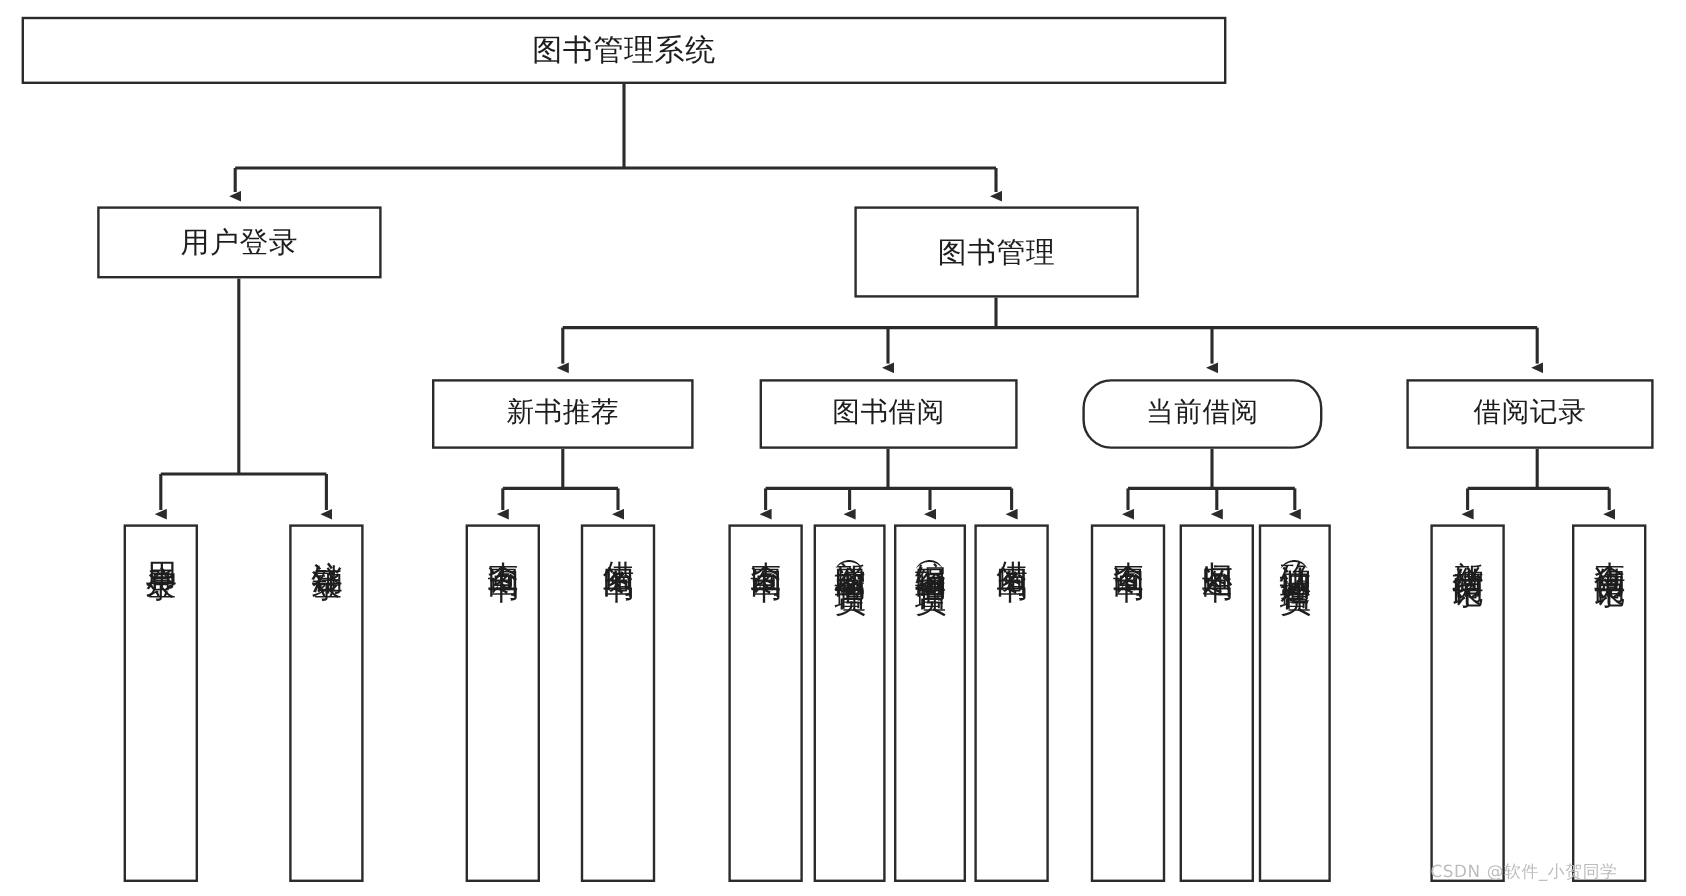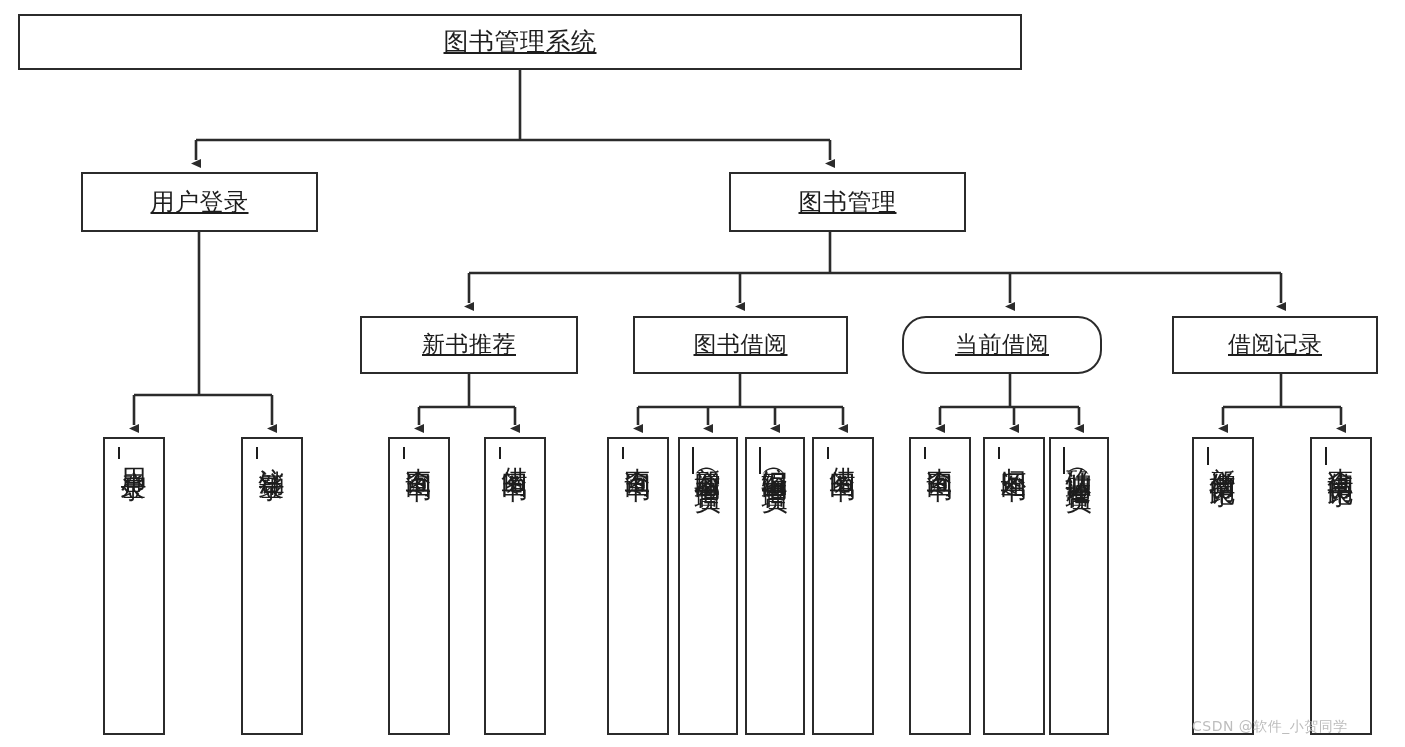--- a/index.html
+++ b/index.html
@@ -26,21 +26,20 @@
   }
   .node-box {
     position: absolute;
     box-sizing: border-box;
     border: 2px solid #2b2b2b;
     background: #ffffff;
     display: flex;
     align-items: center;
     justify-content: center;
     color: #1d1d1d;
-    text-decoration: underline;
   }
   .node-label {
     text-align: center;
     line-height: 1.18;
     letter-spacing: 0.5px;
     white-space: pre;
   }
   .node-root .node-label {
     font-size: 25px;
   }
@@ -125,21 +124,21 @@
     </g>
   </svg>
 
   <div class="node-box node-root" style="left: 18px; top: 14px; width: 1004px; height: 56px;">
     <span class="node-label">图书管理系统</span>
   </div>
 
   <div class="node-box node-l1" style="left: 81px; top: 172px; width: 237px; height: 60px;">
     <span class="node-label">用户登录</span>
   </div>
-  <div class="node-box node-l1" style="left: 729px; top: 172px; width: 237px; height: 60px;">
+  <div class="node-box node-l1" style="left: 712px; top: 172px; width: 237px; height: 76px;">
     <span class="node-label">图书管理</span>
   </div>
 
   <div class="node-box node-l2" style="left: 633px; top: 316px; width: 215px; height: 58px;">
     <span class="node-label">图书借阅</span>
   </div>
   <div class="node-box node-l2" style="left: 360px; top: 316px; width: 218px; height: 58px;">
     <span class="node-label">新书推荐</span>
   </div>
   <div class="node-box node-l2" style="left: 902px; top: 316px; width: 200px; height: 58px; border-radius: 24px;">

